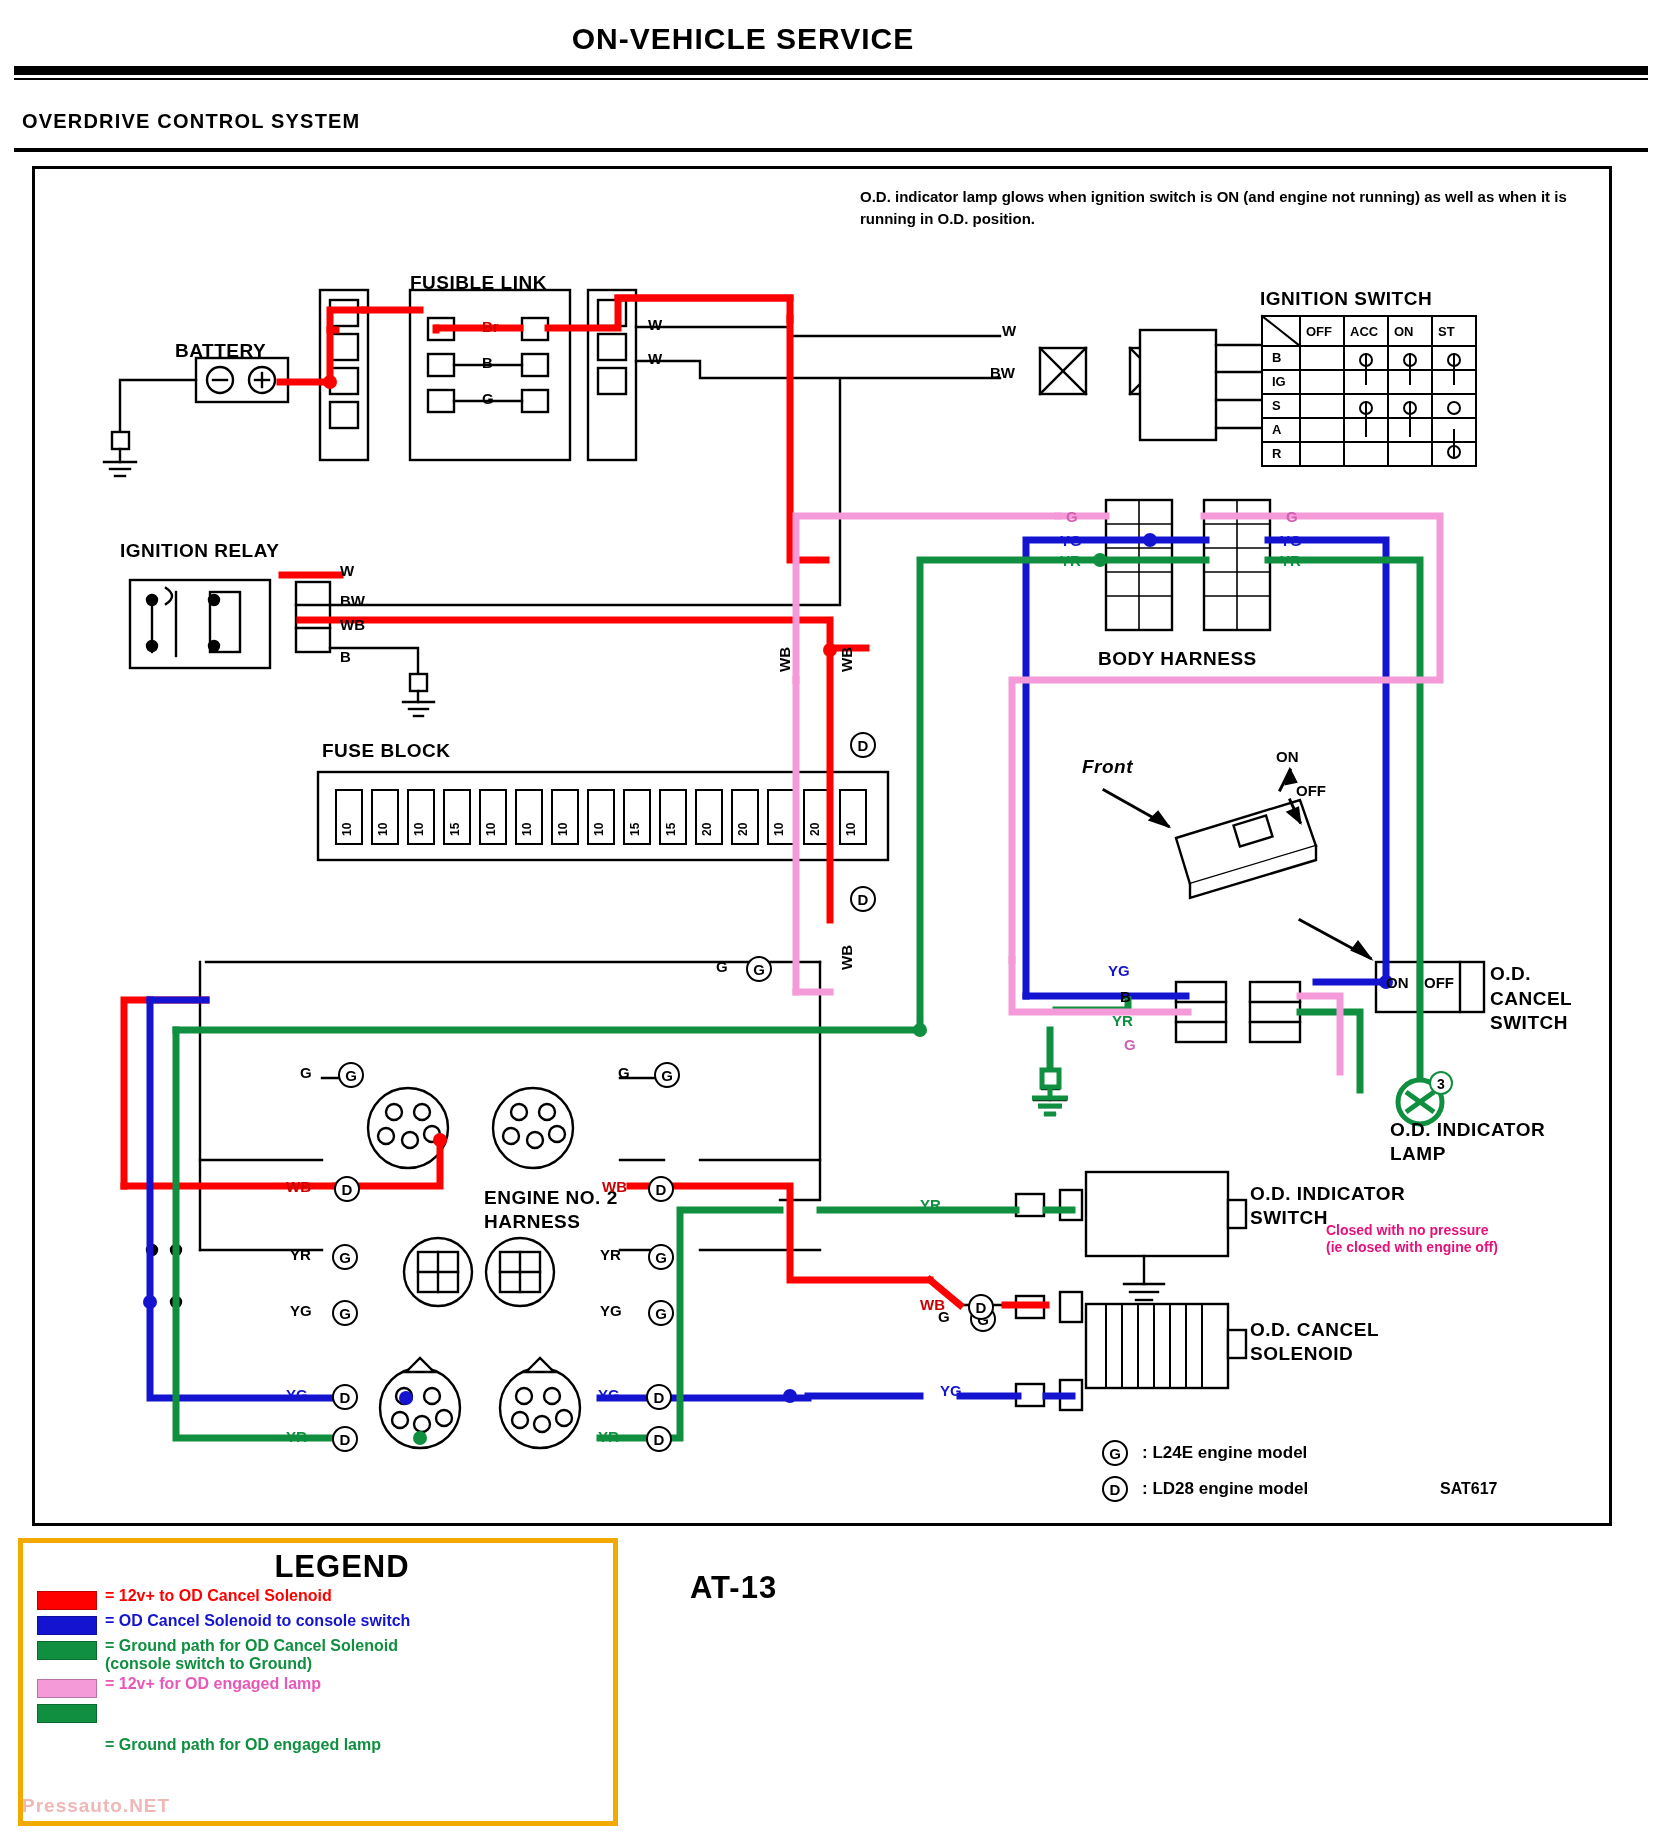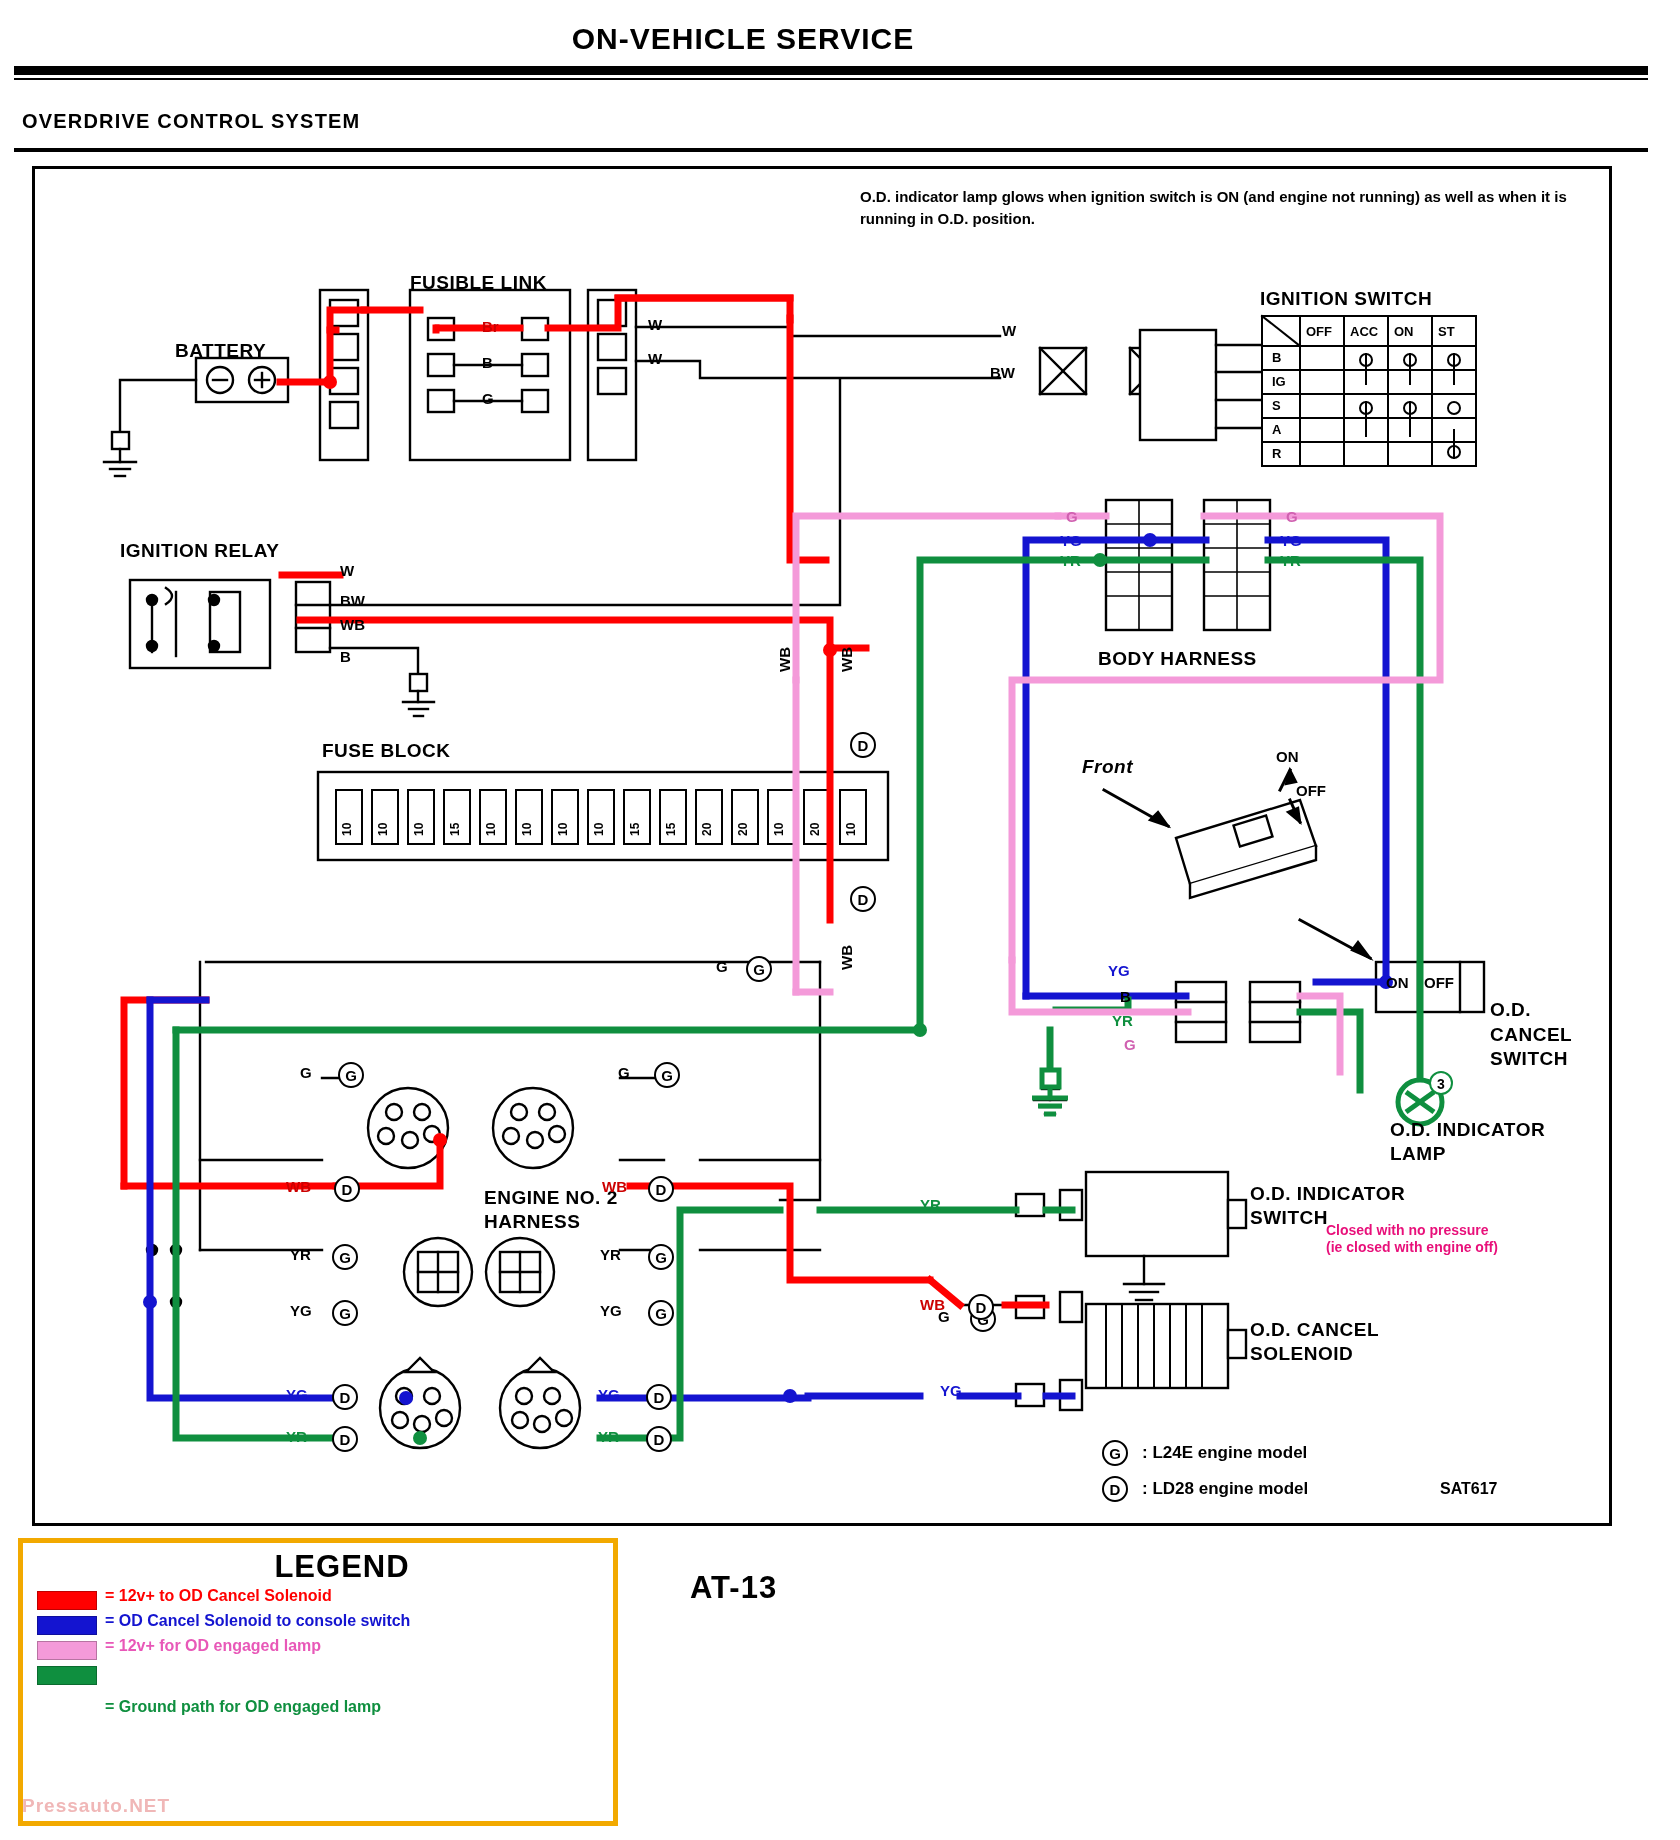--- a/index.html
+++ b/index.html
@@ -395,21 +395,21 @@
   <div class="abs lbl-lg" style="left:175px;top:340px;">BATTERY</div>
   <div class="abs lbl-lg" style="left:410px;top:272px;">FUSIBLE LINK</div>
   <div class="abs lbl-lg" style="left:120px;top:540px;">IGNITION RELAY</div>
   <div class="abs lbl-lg" style="left:322px;top:740px;">FUSE BLOCK</div>
   <div class="abs lbl-lg" style="left:1260px;top:288px;">IGNITION SWITCH</div>
   <div class="abs lbl-lg" style="left:1098px;top:648px;">BODY HARNESS</div>
 
   <div class="abs lbl-lg" style="left:484px;top:1186px;width:180px;white-space:pre-line;line-height:1.25;">ENGINE NO. 2
 HARNESS</div>
 
-  <div class="abs lbl-lg" style="left:1490px;top:962px;width:130px;white-space:pre-line;line-height:1.3;margin-top:36px;">O.D.
+  <div class="abs lbl-lg" style="left:1490px;top:962px;width:130px;white-space:pre-line;line-height:1.3;">O.D.
 CANCEL
 SWITCH</div>
   <div class="abs lbl-lg" style="left:1390px;top:1118px;width:230px;white-space:pre-line;line-height:1.25;">O.D. INDICATOR
 LAMP</div>
   <div class="abs lbl-lg" style="left:1250px;top:1182px;width:230px;white-space:pre-line;line-height:1.25;">O.D. INDICATOR
 SWITCH</div>
   <div class="abs lbl-lg" style="left:1250px;top:1318px;width:230px;white-space:pre-line;line-height:1.25;">O.D. CANCEL
 SOLENOID</div>
 
   <div class="abs redsmall" style="left:1326px;top:1222px;width:300px;white-space:pre-line;">Closed with no pressure
@@ -633,20 +633,25 @@
     <div id="legend-items">
         <div class="lg-row">
           <span class="swatch" style="background: rgb(255, 0, 0);"></span>
           <span class="lg-txt" style="color: rgb(255, 0, 0); white-space: pre-line;">= 12v+ to OD Cancel Solenoid</span>
         </div>
         <div class="lg-row">
           <span class="swatch" style="background: rgb(20, 20, 208);"></span>
           <span class="lg-txt" style="color: rgb(20, 20, 208); white-space: pre-line;">= OD Cancel Solenoid to console switch</span>
         </div>
         <div class="lg-row">
+          <span class="swatch" style="background: rgb(15, 143, 63);"></span>
+          <span class="lg-txt" style="color: rgb(15, 143, 63); white-space: pre-line;">= Ground path for OD Cancel Solenoid
+(console switch to Ground)</span>
+        </div>
+        <div class="lg-row">
           <span class="swatch" style="background: rgb(244, 154, 217);"></span>
           <span class="lg-txt" style="color: rgb(232, 88, 184); white-space: pre-line;">= 12v+ for OD engaged lamp</span>
         </div>
         <div class="lg-row">
           <span class="swatch" style="background: rgb(15, 143, 63);"></span>
           <span class="lg-txt" style="color: rgb(15, 143, 63); white-space: pre-line; margin-top: 36px;">= Ground path for OD engaged lamp</span>
         </div>
       </div>
   </div>
 

